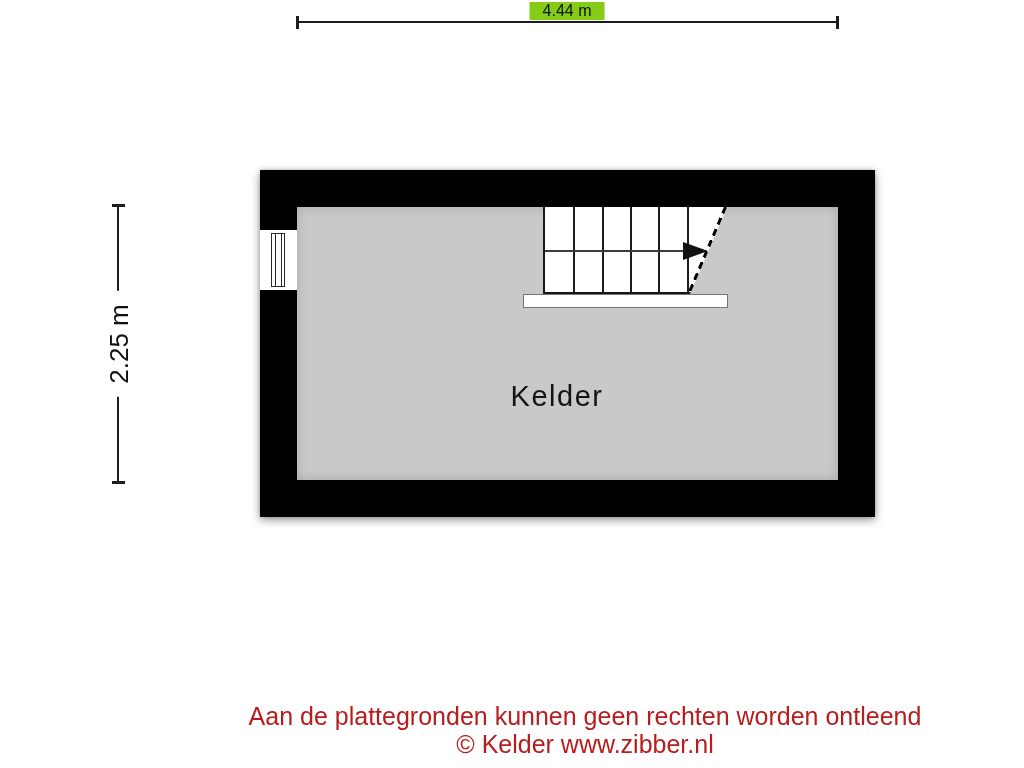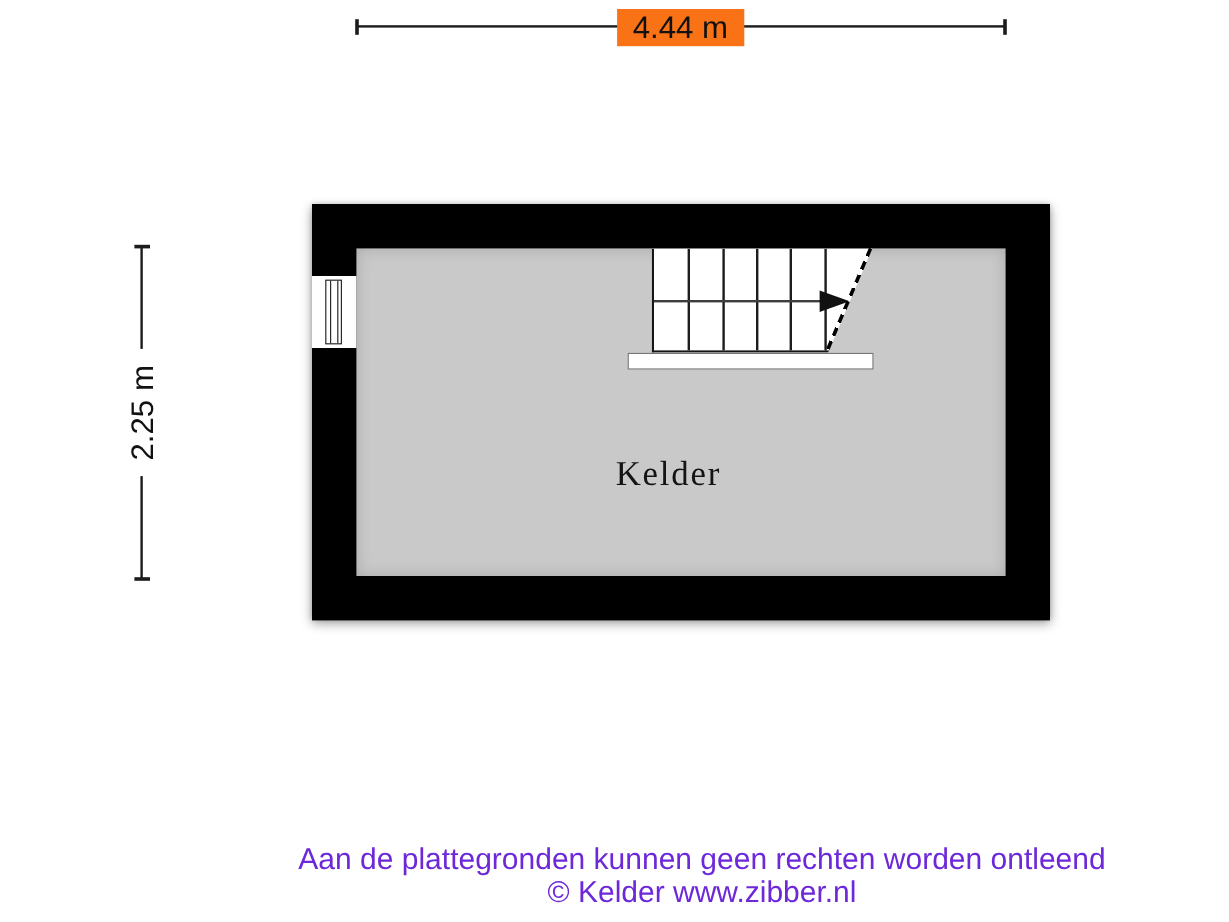--- a/index.html
+++ b/index.html
@@ -10,22 +10,22 @@
     color:#111;
   }
   .abs{position:absolute;}
 
   
   .dim-line-h{left:297px;top:21px;width:541px;height:2px;background:#1c1c1c;}
   .dim-tick-v{width:3px;height:13px;background:#1c1c1c;top:16px;}
   .dim-tick-v.left{left:296px;}
   .dim-tick-v.right{left:836px;}
   .dim-label-h{
-    left:567px;top:23px;transform:translate(-50%,-50%);
-    background:#f97316;padding:0 13px;font-size:26px;white-space:nowrap;
+    left:567px;top:11px;transform:translate(-50%,-50%);
+    background:#84cc16;padding:0 13px;font-size:16px;white-space:nowrap;
   }
   .dim-line-v{left:117px;top:205px;width:2px;height:278px;background:#1c1c1c;}
   .dim-tick-h{width:13px;height:3px;background:#1c1c1c;left:112px;}
   .dim-tick-h.top{top:204px;}
   .dim-tick-h.bottom{top:481px;}
   .dim-label-v{
     left:119px;top:344px;
     transform:translate(-50%,-50%) rotate(-90deg);
     background:#fff;padding:0 13px;font-size:26px;white-space:nowrap;
   }
@@ -77,37 +77,37 @@
     background:repeating-linear-gradient(to bottom,#000 0 7px,transparent 7px 12px);
   }
   .stair-landing{
     left:263px;top:124px;width:205px;height:14px;background:#fff;
     border:1.3px solid #757575;box-sizing:border-box;
   }
 
   
   .footer{
     left:585px;top:702px;transform:translateX(-50%);
-    text-align:center;font-size:25px;line-height:28px;color:#6d28d9;white-space:nowrap;
+    text-align:center;font-size:25px;line-height:28px;color:#b91c1c;white-space:nowrap;
   }
 </style>
 </head>
 <body>
 
 <div class="abs dim-line-h"></div>
 <div class="abs dim-tick-v left"></div>
 <div class="abs dim-tick-v right"></div>
 <div class="abs dim-label-h">4.44 m</div>
 
 <div class="abs dim-line-v"></div>
 <div class="abs dim-tick-h top"></div>
 <div class="abs dim-tick-h bottom"></div>
 <div class="abs dim-label-v">2.25 m</div>
 
-<div class="abs floorplan" style="background: rgb(0, 0, 0); font-family: Liberation Serif, serif;">
+<div class="abs floorplan" style="background: rgb(0, 0, 0);">
 
   <div class="abs floor" style="background: rgb(201, 201, 201);"></div>
 
   <div class="abs window-opening">
     <div class="abs window-frame"></div>
   </div>
 
   <div class="abs stair-well">
     <div class="tread" style="left:28px"></div>
     <div class="tread" style="left:57px"></div>

